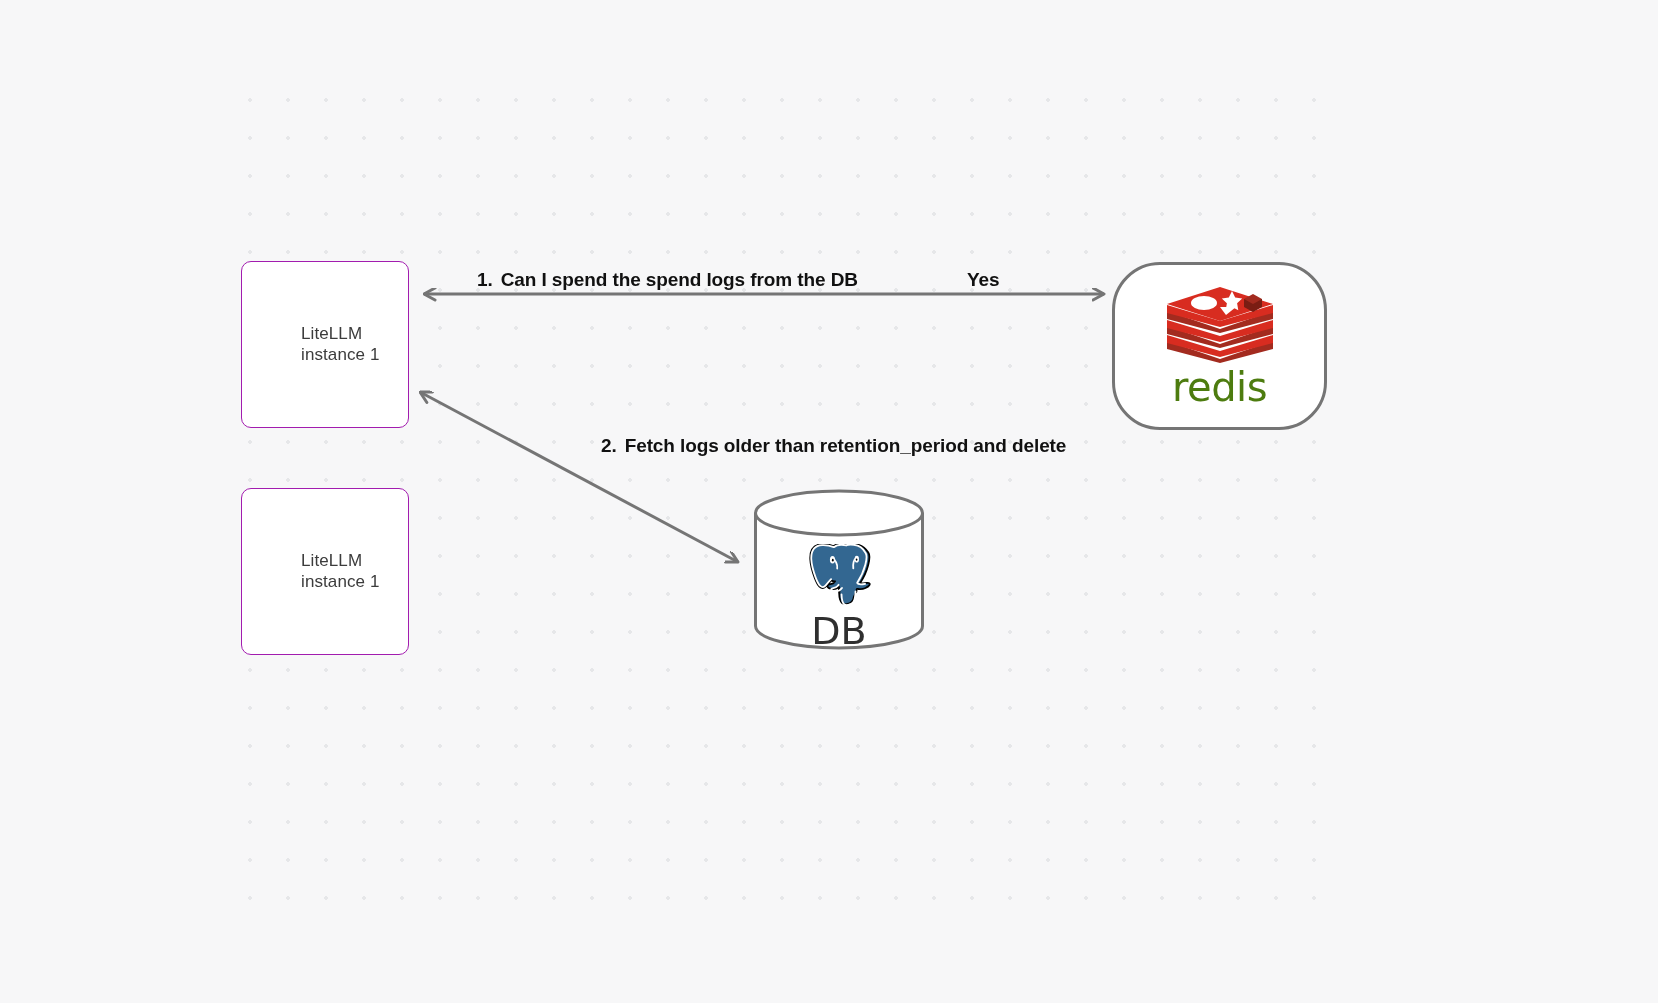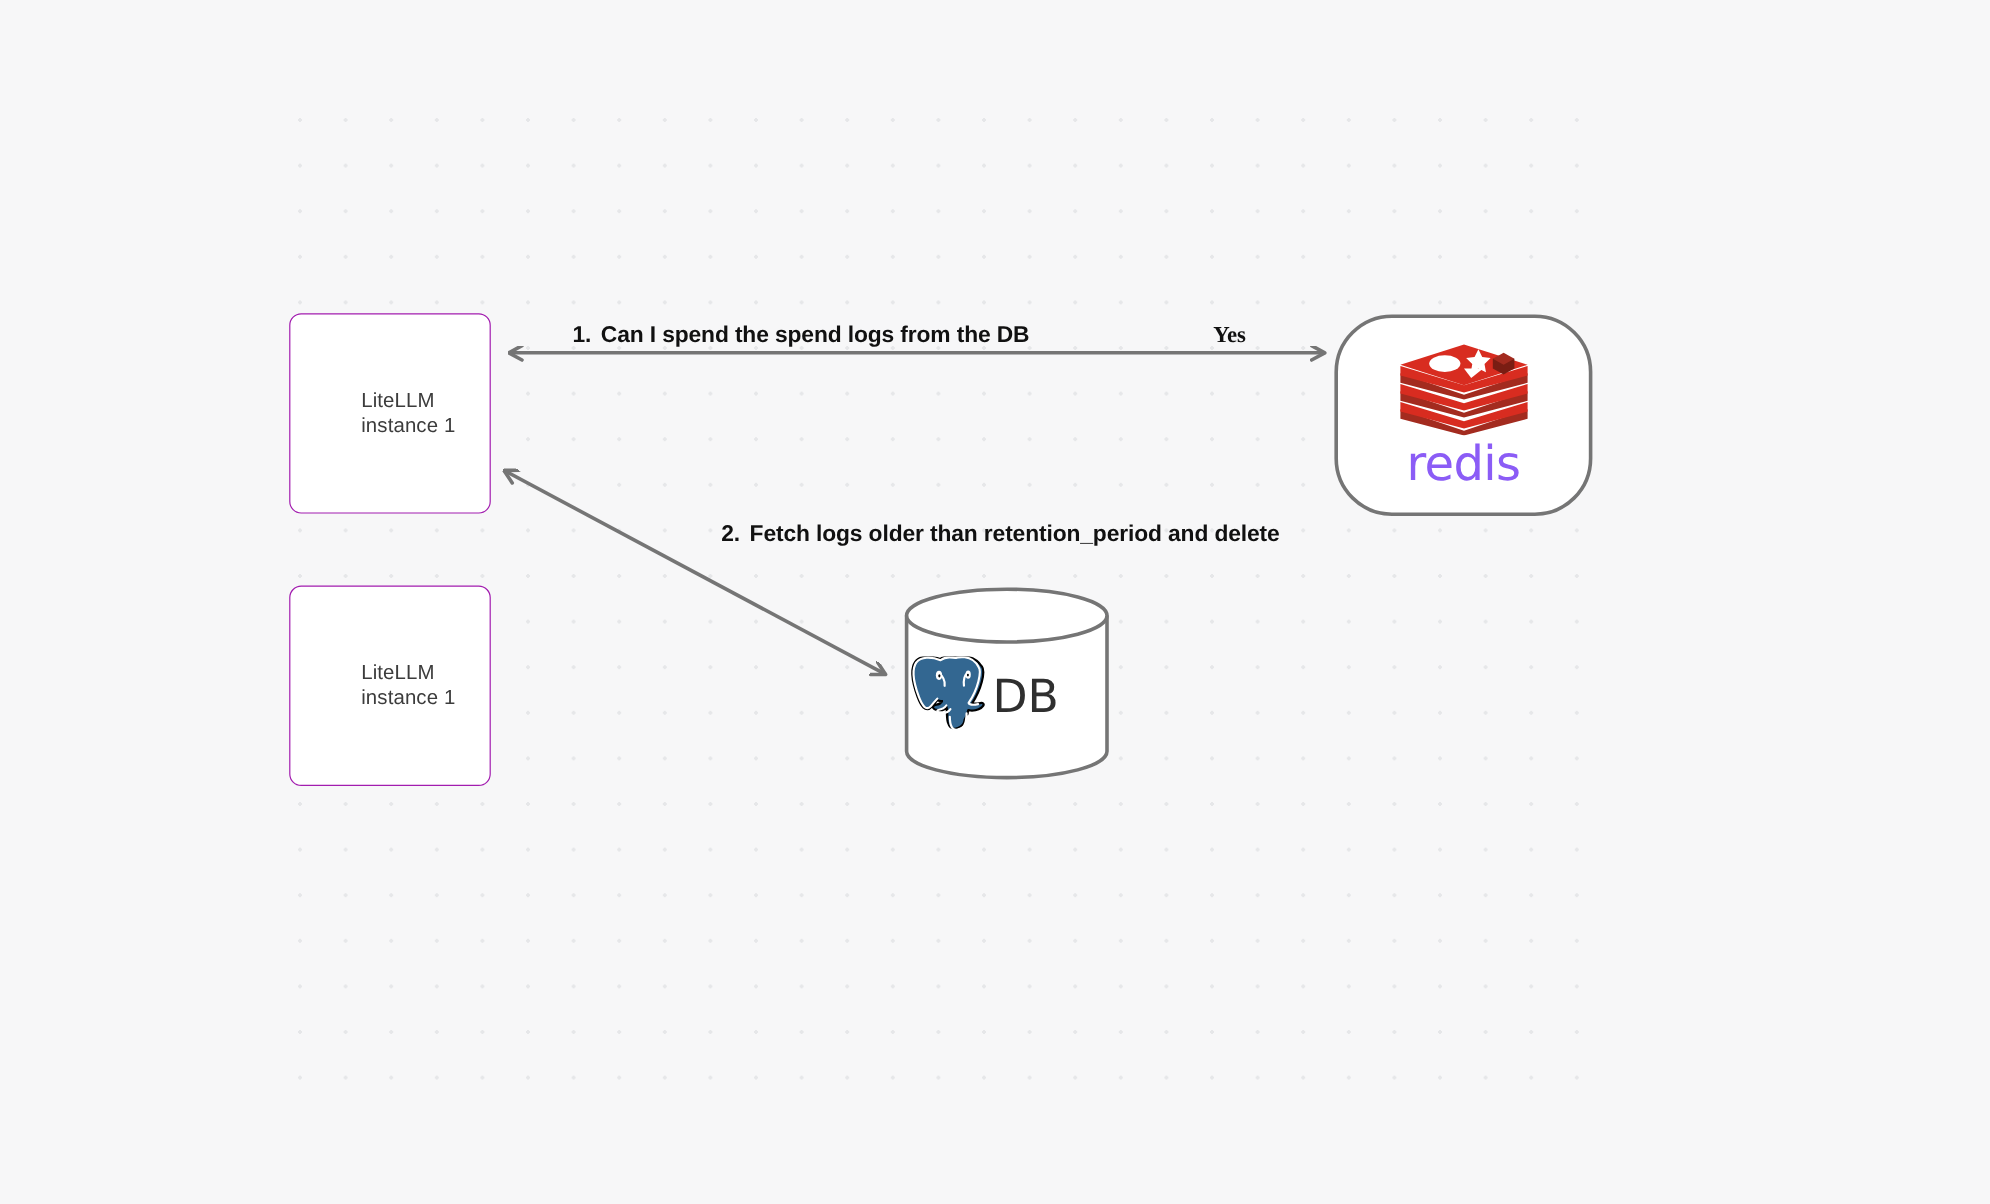--- a/index.html
+++ b/index.html
@@ -78,43 +78,44 @@
   #redis-logo-wrap {
     display: flex;
     flex-direction: column;
     align-items: center;
     justify-content: center;
     gap: 2px;
   }
   .redis-wordmark {
     font-size: 40px;
     font-weight: 400;
-    color: #8b5cf6;
+    color: #4d7c0f;
     letter-spacing: -0.5px;
     font-family: "DejaVu Sans", sans-serif;
     line-height: 1;
     margin-top: 2px;
   }
   
   #db-node {
     position: absolute;
     left: 753px;
     top: 489px;
     width: 172px;
     height: 161px;
   }
   #db-inner {
     position: absolute;
     inset: 0;
     display: flex;
     align-items: center;
-    justify-content: flex-start;
+    justify-content: flex-end;
     gap: 2px;
     padding-top: 20px;
     box-sizing: border-box;
+    flex-direction: column;
   }
   .db-text {
     font-size: 38px;
     color: #2f2f2f;
     font-family: "DejaVu Sans", sans-serif;
     letter-spacing: 0px;
     line-height: 1;
   }
   
   .edge-label {
@@ -124,23 +125,22 @@
     color: #111111;
     white-space: nowrap;
     letter-spacing: -0.1px;
   }
   #label-step1 {
     left: 477px;
     top: 269px;
   }
   #label-step1 .num { margin-right: 8px; }
   #label-yes {
-    left: 1011px;
+    left: 967px;
     top: 269px;
-    font-family: Liberation Serif, serif;
   }
   #label-step2 {
     left: 553px;
     top: 435px;
     margin-left: 48px;
   }
   #label-step2 .num { margin-right: 8px; }
 </style>
 </head>
 <body>

